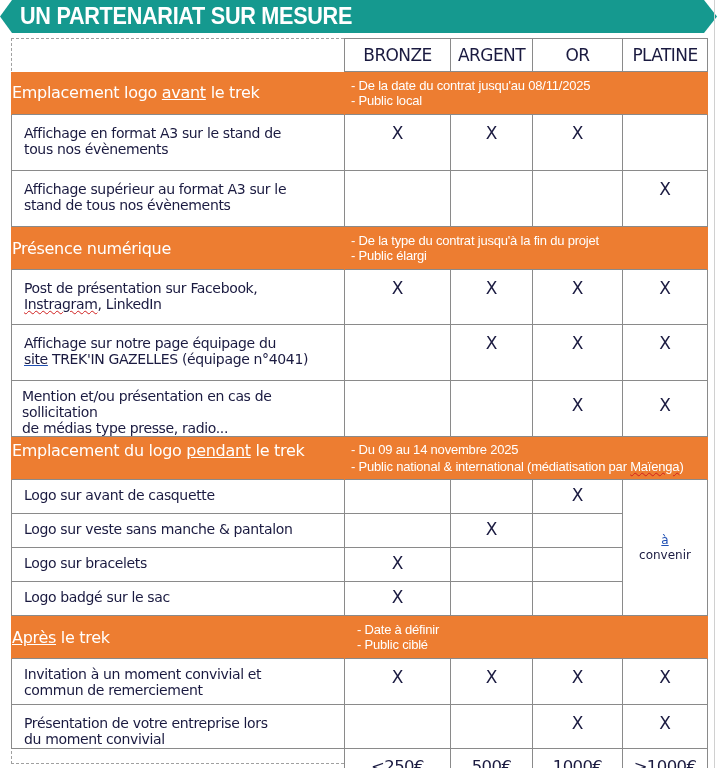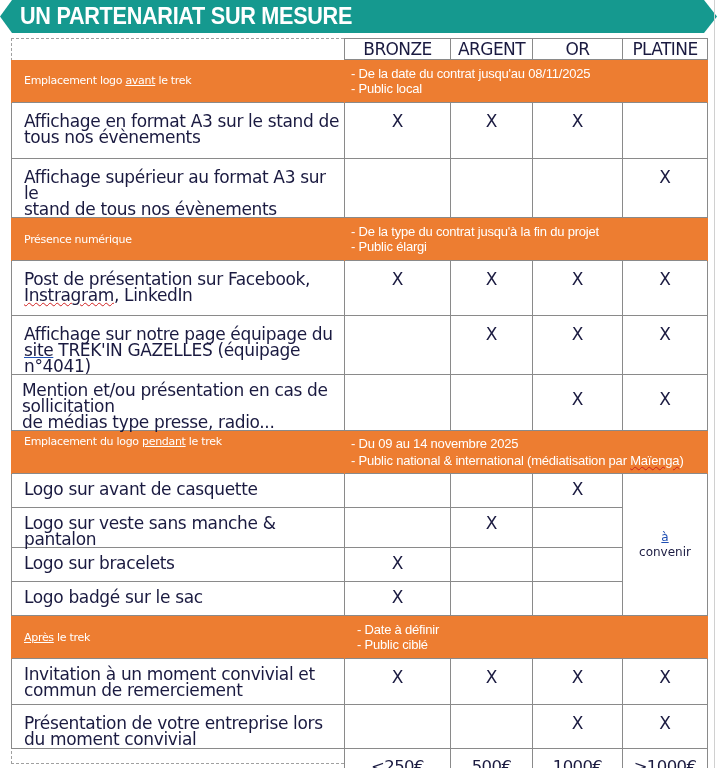--- a/index.html
+++ b/index.html
@@ -11,29 +11,29 @@
                     font-family: "Liberation Sans", sans-serif; font-weight: bold; font-size: 23px;
                     color: #ffffff; letter-spacing: -0.3px; transform: scaleX(0.94); transform-origin: left center; }
     .right-rail { position: absolute; left: 714px; top: 0; width: 1px; height: 768px; background: #d0d0d0; }
     .dashed-frame { position: absolute; left: 11px; top: 38px; width: 333px; height: 726px;
                     border-left: 1px dashed #a0a0a0; border-top: 1px dashed #a0a0a0; border-bottom: 1px dashed #a0a0a0; box-sizing: border-box; }
     table.grid { position: absolute; left: 11px; top: 38px; border-collapse: collapse; table-layout: fixed; width: 696px; }
     table.grid td { padding: 0; box-sizing: border-box; }
     col.c-label { width: 333px; } col.c-bronze { width: 106px; } col.c-argent { width: 82px; }
     col.c-or { width: 90px; } col.c-platine { width: 85px; }
     .hdr td.lvl { border: 1px solid #8a8a8a; text-align: center; font-size: 17px; color: #1a1a40;
-                  height: 21px; font-family: "DejaVu Sans", sans-serif; transform: none; letter-spacing: -0.6px; }
+                  height: 33px; font-family: "DejaVu Sans", sans-serif; transform: none; letter-spacing: -0.6px; }
     .hdr td.blank { border: none; }
     .sec td { background: #ED7D31; height: 43px; color: #ffffff; vertical-align: middle;
               border-left: 1px solid #ED7D31; border-right: 1px solid #ED7D31; }
-    .sec .sec-title { font-size: 11px; padding-left: 12px; letter-spacing: -0.3px; }
+    .sec .sec-title { font-size: 16px; letter-spacing: -0.3px; }
     .sec .sec-title u { text-decoration: underline; }
     .sec .sec-notes { font-size: 13px; line-height: 15px; padding-left: 6px; letter-spacing: -0.2px; font-family: "Liberation Sans", sans-serif; }
     .row td { border: 1px solid #8a8a8a; background: #ffffff; vertical-align: top; }
-    .row td.lbl { font-size: 17px; line-height: 16px; padding: 10px 0 0 12px; color: #1a1a40; letter-spacing: -0.35px; }
+    .row td.lbl { font-size: 14px; line-height: 16px; padding: 10px 0 0 12px; color: #1a1a40; letter-spacing: -0.35px; }
     .row td.mk { text-align: center; font-size: 17px; padding-top: 8px; color: #1a1a40; font-family: "DejaVu Sans", sans-serif; }
     .row.h56 td { height: 56px; }
     .row.h55 td { height: 55px; }
     .row.h46 td { height: 46px; }
     .row.h34 td { height: 34px; }
     .row.h34 td.lbl { padding-top: 7px; }
     .row.h34 td.mk { padding-top: 5px; }
     .row.h44 td { height: 44px; }
     td.conv { vertical-align: middle !important; text-align: center; font-size: 12px; line-height: 15px; color: #1a1a40; }
     td.conv .a { color: #1f4fb3; text-decoration: underline; }

